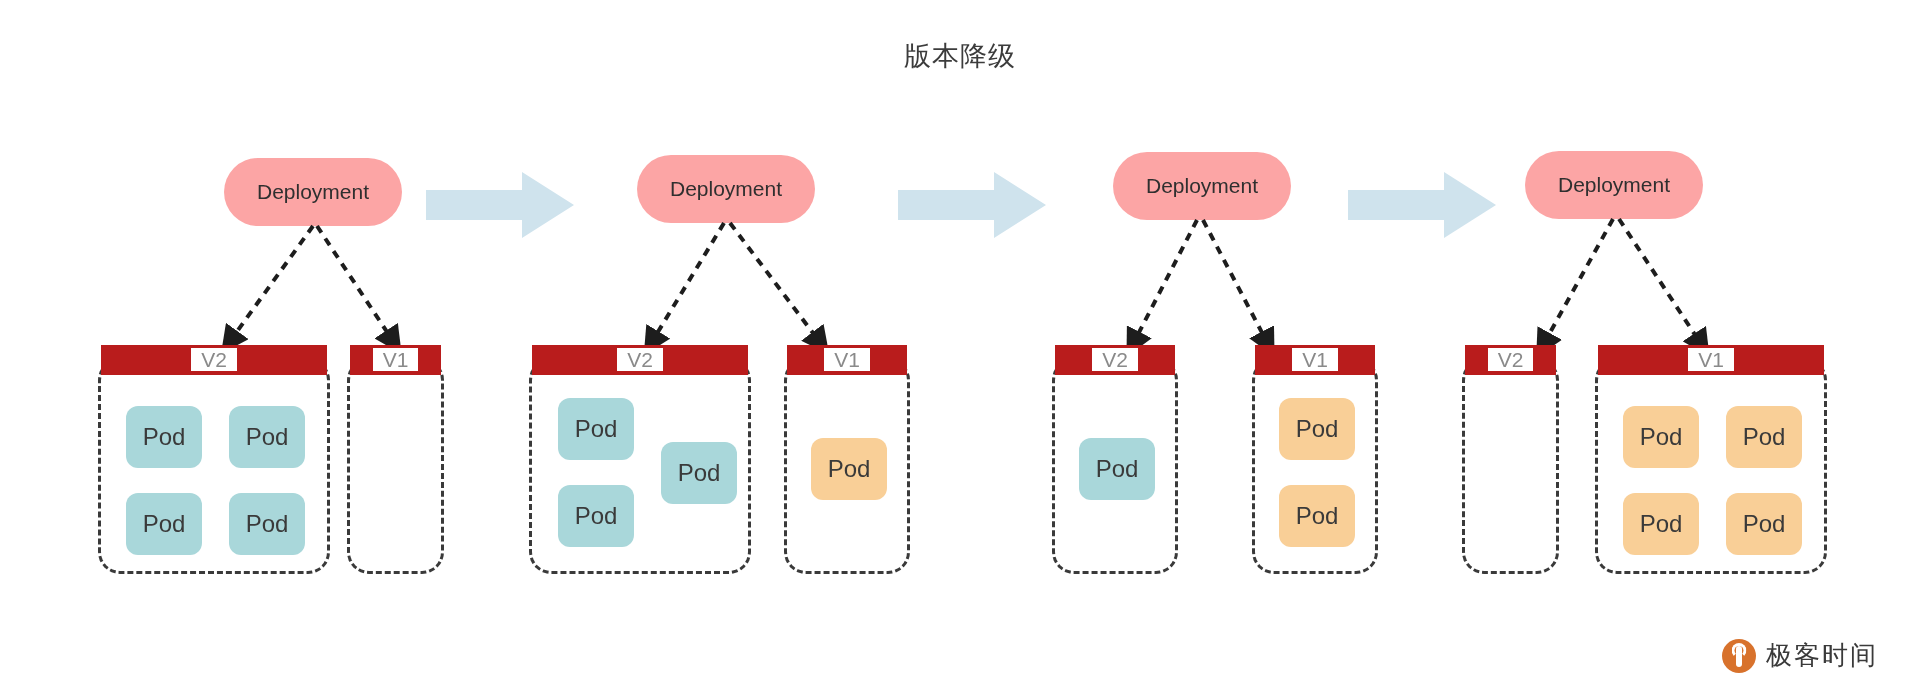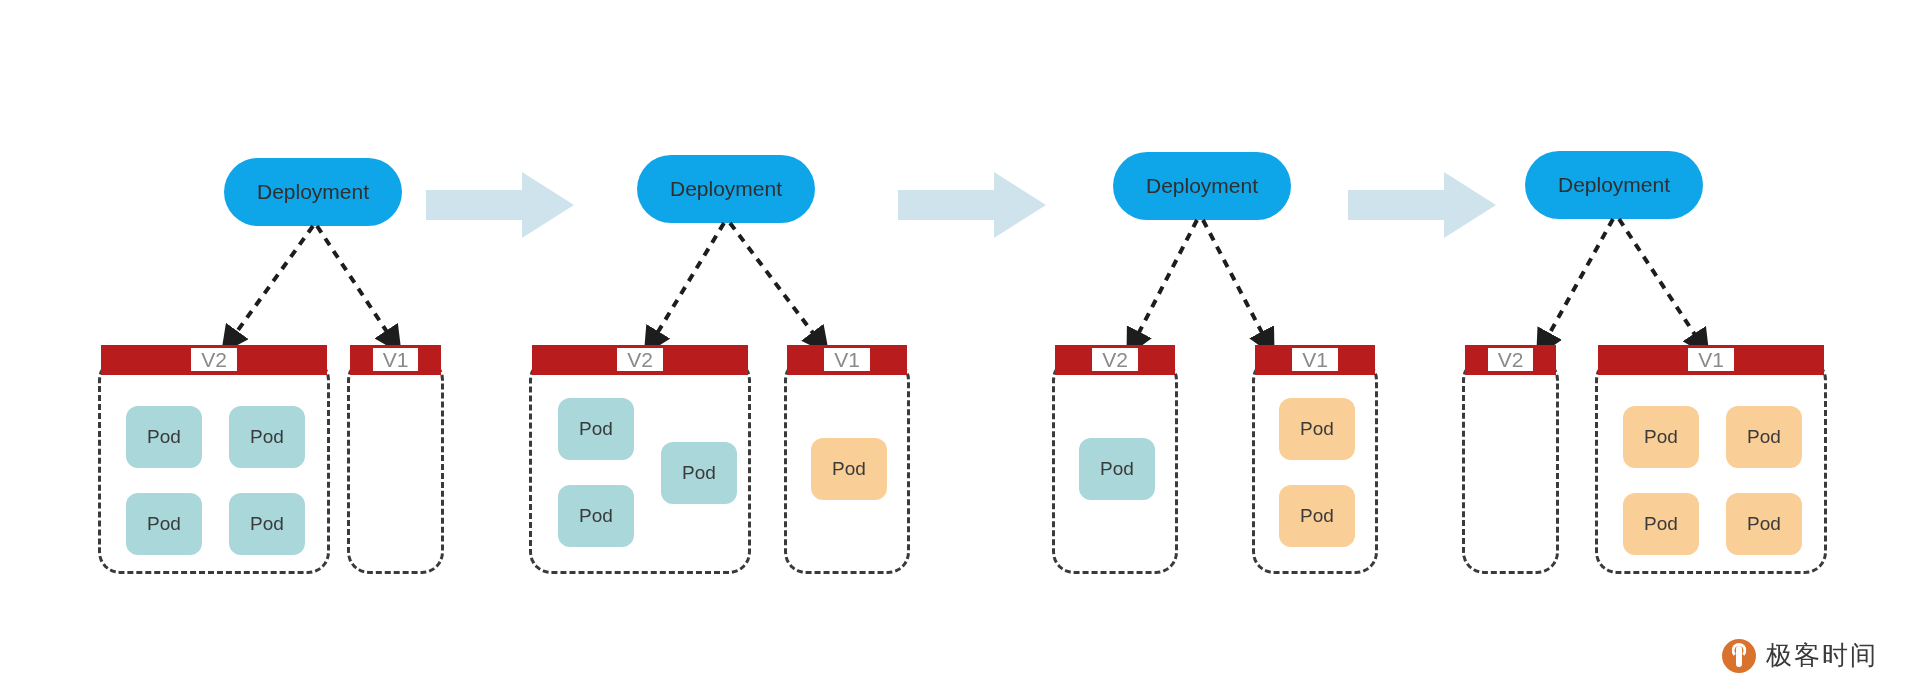--- a/index.html
+++ b/index.html
@@ -21,21 +21,21 @@
     color:#3c3c3c;
     letter-spacing:1px;
   }
 
   
   .stage{position:absolute;top:0;height:695px;}
 
   
   .deployment{
     position:absolute;
-    background:#0ea5e9;
+    background:#fca5a5;
     border-radius:80px;
     display:flex;align-items:center;justify-content:center;
     font-size:21px;
     color:#2f2f2f;
     white-space:nowrap;
   }
 
   
   .arrow{position:absolute;}
   .arrow svg{display:block;}
@@ -59,21 +59,21 @@
     line-height:30px;
     pointer-events:none;
   }
   .group-label span{background:#ffffff;padding:0 10px;}
 
   
   .pod{
     position:absolute;
     border-radius:12px;
     display:flex;align-items:center;justify-content:center;
-    font-size:19px;
+    font-size:24px;
     color:#3a3a3a;
   }
   .pod.teal{background:#a9d7da;}
   .pod.orange{background:#f9cf97;}
 
   
   .connector{position:absolute;pointer-events:none;}
 
   
   .brand{
@@ -111,20 +111,21 @@
     font-size:26px;
     color:#3a3a3a;
     letter-spacing:2px;
   }
 </style>
 </head>
 <body>
 
 <div class="canvas">
 
+  <div class="title">版本降级</div>
 
   <div class="stage">
     <div class="deployment" style="left:224px;top:158px;width:178px;height:68px;">
       <span>Deployment</span>
     </div>
 
     <svg class="connector" style="left:190px;top:222px;width:240px;height:140px;" viewBox="0 0 240 140">
       <defs>
         <marker id="ah1" markerWidth="7" markerHeight="7" refX="4" refY="3.5" orient="auto">
           <path d="M0,0 L7,3.5 L0,7 z" fill="#1d1d1d"></path>

